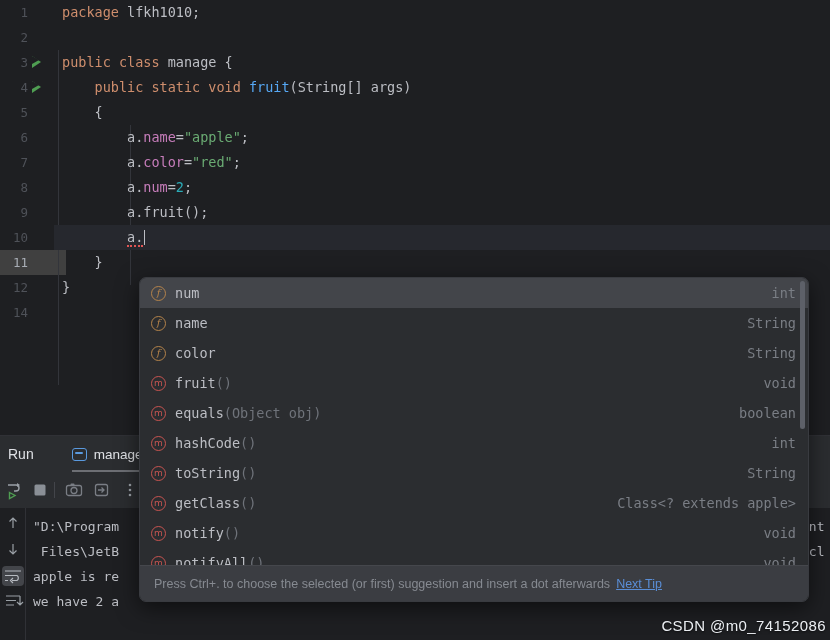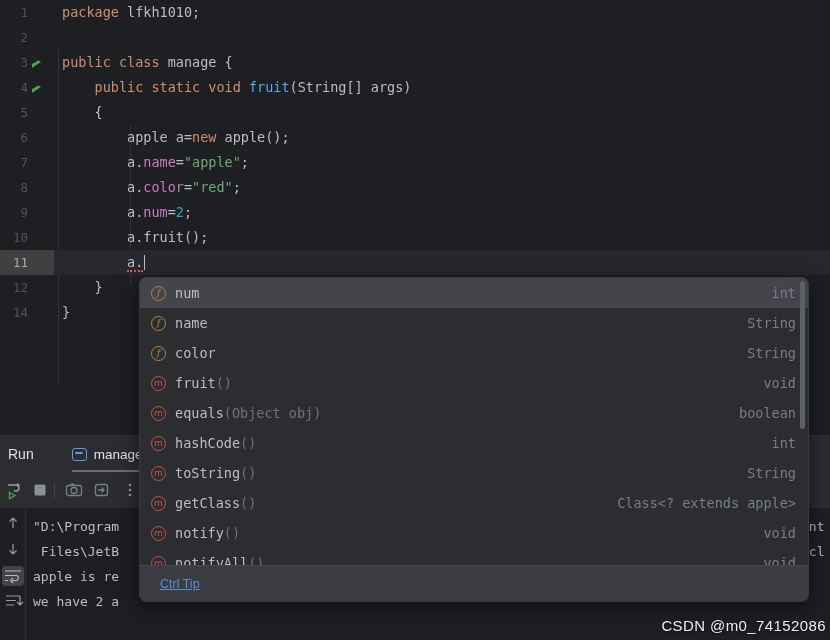--- a/index.html
+++ b/index.html
@@ -229,21 +229,20 @@
       </div>
     </div>
   <div id="code">
     <div id="guide1"></div>
     <div id="guide2"></div>
   <div class="cl"><span class="kw">package </span><span class="pl">lfkh1010;</span></div>
       <div class="cl"></div>
       <div class="cl"><span class="kw">public class </span><span class="pl">manage {</span></div>
       <div class="cl"><span class="kw">    public static void </span><span class="fn">fruit</span><span class="pl">(String[] args)</span></div>
       <div class="cl"><span class="pl">    {</span></div>
-      <div class="cl"><span class="pl">        apple a=</span><span class="kw">new</span><span class="pl"> apple();</span></div>
       <div class="cl"><span class="pl">        a.</span><span class="fld">name</span><span class="pl">=</span><span class="str">"apple"</span><span class="pl">;</span></div>
       <div class="cl"><span class="pl">        a.</span><span class="fld">color</span><span class="pl">=</span><span class="str">"red"</span><span class="pl">;</span></div>
       <div class="cl"><span class="pl">        a.</span><span class="fld">num</span><span class="pl">=</span><span class="num">2</span><span class="pl">;</span></div>
       <div class="cl"><span class="pl">        a.fruit();</span></div>
       <div class="cl cur"><span class="pl">        </span><span class="err">a.</span><span class="caret"></span></div>
       <div class="cl"><span class="pl">    }</span></div>
       <div class="cl"><span class="pl">}</span></div>
     </div>
 </div>
 
@@ -391,17 +390,18 @@
       </div>
       <div class="prow">
         <span class="picon m">m</span>
         <span class="pname">wait</span>
         <span class="pargs">()</span>
         <span class="ptype">void</span>
       </div>
     </div>
   <div id="popscroll"></div>
   <div id="hintbar">
-    <a id="nexttip" href="#">Ctrl Tip</a>
+    <span>Press Ctrl+. to choose the selected (or first) suggestion and insert a dot afterwards</span>
+    <a id="nexttip" href="#">Next Tip</a>
   </div>
 </div>
 
 <div id="watermark">CSDN @m0_74152086</div>
 
 </body></html>

